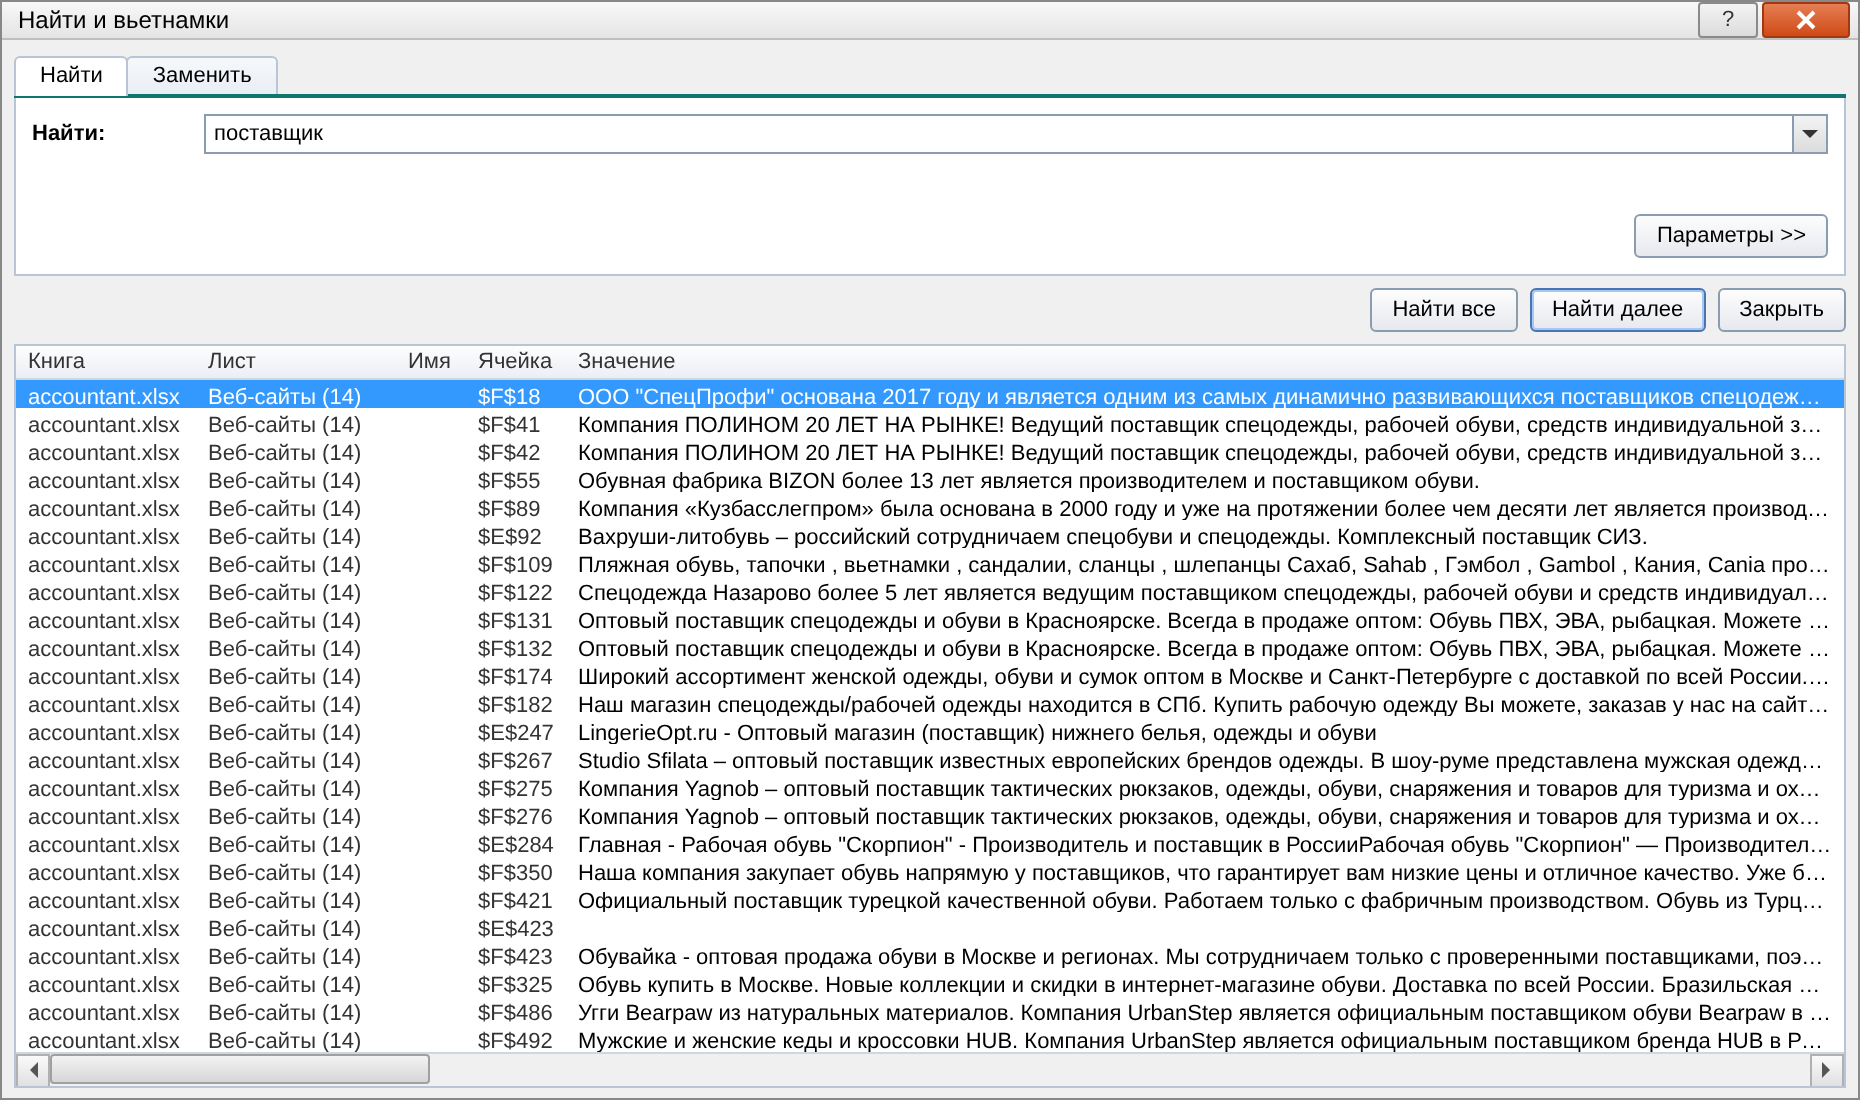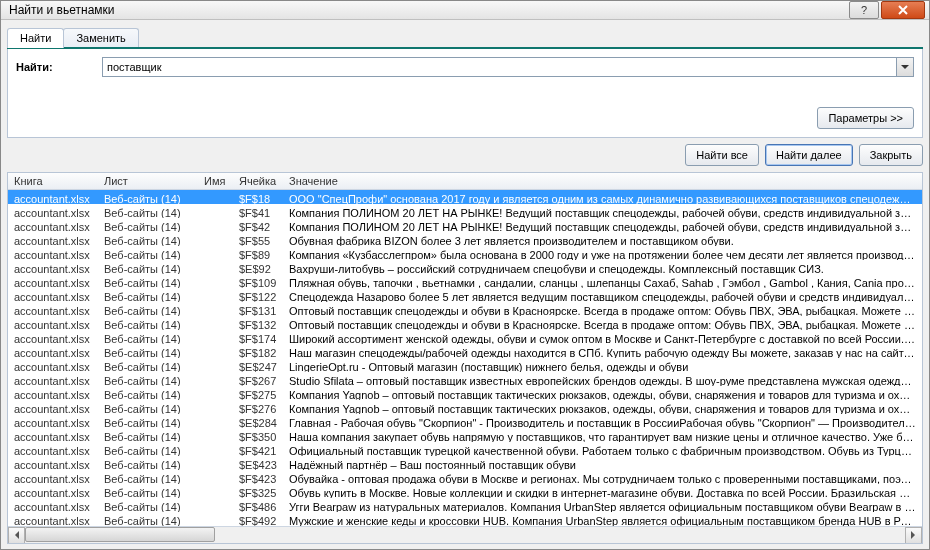--- a/index.html
+++ b/index.html
@@ -152,21 +152,21 @@
             <div class="td c-sheet">Веб-сайты (14)</div>
             <div class="td c-name"></div>
             <div class="td c-cell">$F$42</div>
             <div class="td c-val">Компания ПОЛИНОМ 20 ЛЕТ НА РЫНКЕ! Ведущий поставщик спецодежды, рабочей обуви, средств индивидуальной защиты, рабочих перчаток и рукав</div>
           </div>
           <div class="tr">
             <div class="td c-book">accountant.xlsx</div>
             <div class="td c-sheet">Веб-сайты (14)</div>
             <div class="td c-name"></div>
             <div class="td c-cell">$F$55</div>
-            <div class="td c-val">Обувная фабрика BIZON более 3 лет является производителем и поставщиком обуви.</div>
+            <div class="td c-val">Обувная фабрика BIZON более 13 лет является производителем и поставщиком обуви.</div>
           </div>
           <div class="tr">
             <div class="td c-book">accountant.xlsx</div>
             <div class="td c-sheet">Веб-сайты (14)</div>
             <div class="td c-name"></div>
             <div class="td c-cell">$F$89</div>
             <div class="td c-val">Компания «Кузбасслегпром» была основана в 2000 году и уже на протяжении более чем десяти лет является производителем и поставщиком спецод</div>
           </div>
           <div class="tr">
             <div class="td c-book">accountant.xlsx</div>
@@ -264,21 +264,20 @@
             <div class="td c-sheet">Веб-сайты (14)</div>
             <div class="td c-name"></div>
             <div class="td c-cell">$F$421</div>
             <div class="td c-val">Официальный поставщик турецкой качественной обуви. Работаем только с фабричным производством. Обувь из Турции в розницу по хорошим цен</div>
           </div>
           <div class="tr">
             <div class="td c-book">accountant.xlsx</div>
             <div class="td c-sheet">Веб-сайты (14)</div>
             <div class="td c-name"></div>
             <div class="td c-cell">$E$423</div>
-            <div class="td c-val">Надёжный партнёр – Ваш постоянный поставщик обуви</div>
           </div>
           <div class="tr">
             <div class="td c-book">accountant.xlsx</div>
             <div class="td c-sheet">Веб-сайты (14)</div>
             <div class="td c-name"></div>
             <div class="td c-cell">$F$423</div>
             <div class="td c-val">Обувайка - оптовая продажа обуви в Москве и регионах. Мы сотрудничаем только с проверенными поставщиками, поэтому за качество отвечаем!</div>
           </div>
           <div class="tr">
             <div class="td c-book">accountant.xlsx</div>

